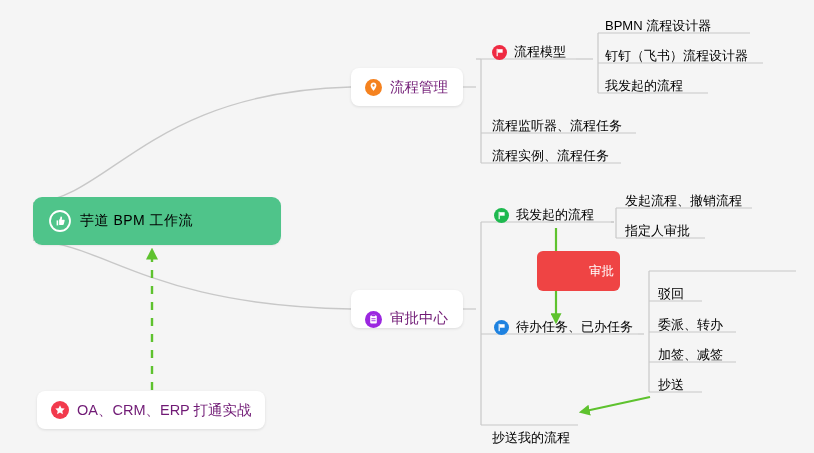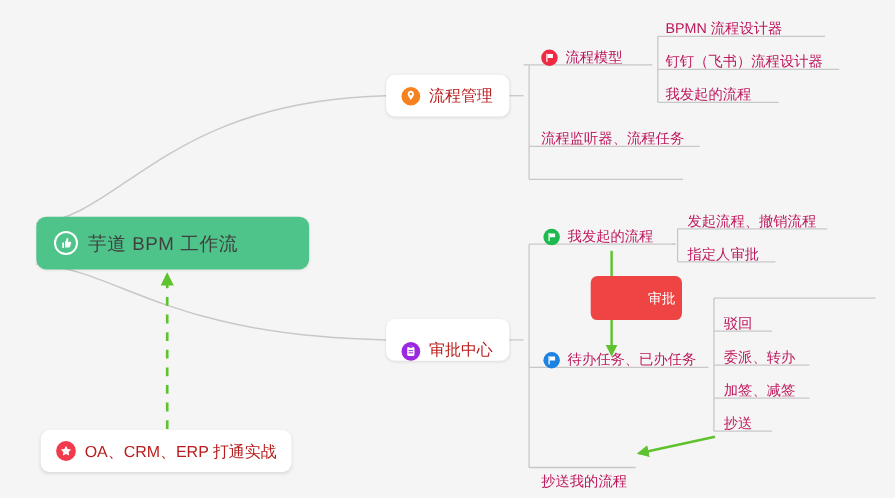--- a/index.html
+++ b/index.html
@@ -32,56 +32,56 @@
     height: 48px;
     background: #4fc48a;
     border-radius: 9px;
     display: flex;
     align-items: center;
     box-sizing: border-box;
     padding: 0 16px;
     box-shadow: 0 1px 2px rgba(0,0,0,0.06);
   }
   .root-label {
-    color: #404040;
-    font-size: 17px;
+    color: #000000;
+    font-size: 14px;
     letter-spacing: 0.5px;
     margin-left: 9px;
     white-space: nowrap;
   }
 
   
   .card-node {
     position: absolute;
     background: #ffffff;
     border-radius: 8px;
     display: flex;
     align-items: center;
     box-sizing: border-box;
     padding: 0 14px;
     box-shadow: 0 1px 3px rgba(0,0,0,0.10);
   }
   .card-label {
-    color: #b91c1c;
+    color: #701a75;
     font-size: 14.5px;
     margin-left: 8px;
     white-space: nowrap;
   }
   #node-process-mgmt { left: 351px; top: 68px; width: 112px; height: 38px; }
   #node-approval-center { left: 351px; top: 290px; width: 112px; height: 38px; align-items: flex-end; }
   #node-oa-crm-erp { left: 37px; top: 391px; width: 228px; height: 38px; }
 
   
   .text-node {
     position: absolute;
     display: flex;
     align-items: center;
     box-sizing: border-box;
     white-space: nowrap;
-    color: #be185d;
+    color: #000000;
     font-size: 13px;
     padding-bottom: 4px;
   }
   .text-node .tn-label { white-space: nowrap; }
   .text-node.has-icon .tn-label { margin-left: 7px; }
 
   
   .dot-icon {
     display: inline-block;
     border-radius: 50%;
@@ -215,20 +215,23 @@
         <path d="M5.75 4.2h4.9v3.5h-4.9z" fill="#ffffff"></path>
       </svg>
     </span>
     <span class="tn-label">流程模型</span>
   </div>
 
   <div class="text-node" style="left:492px; top:117px;">
     <span class="tn-label">流程监听器、流程任务</span>
   </div>
 
+  <div class="text-node" style="left:492px; top:147px;">
+    <span class="tn-label">流程实例、流程任务</span>
+  </div>
 
   <div class="text-node" style="left:605px; top:17px;">
     <span class="tn-label">BPMN 流程设计器</span>
   </div>
 
   <div class="text-node" style="left:605px; top:47px;">
     <span class="tn-label">钉钉（飞书）流程设计器</span>
   </div>
 
   <div class="text-node" style="left:605px; top:77px;">

